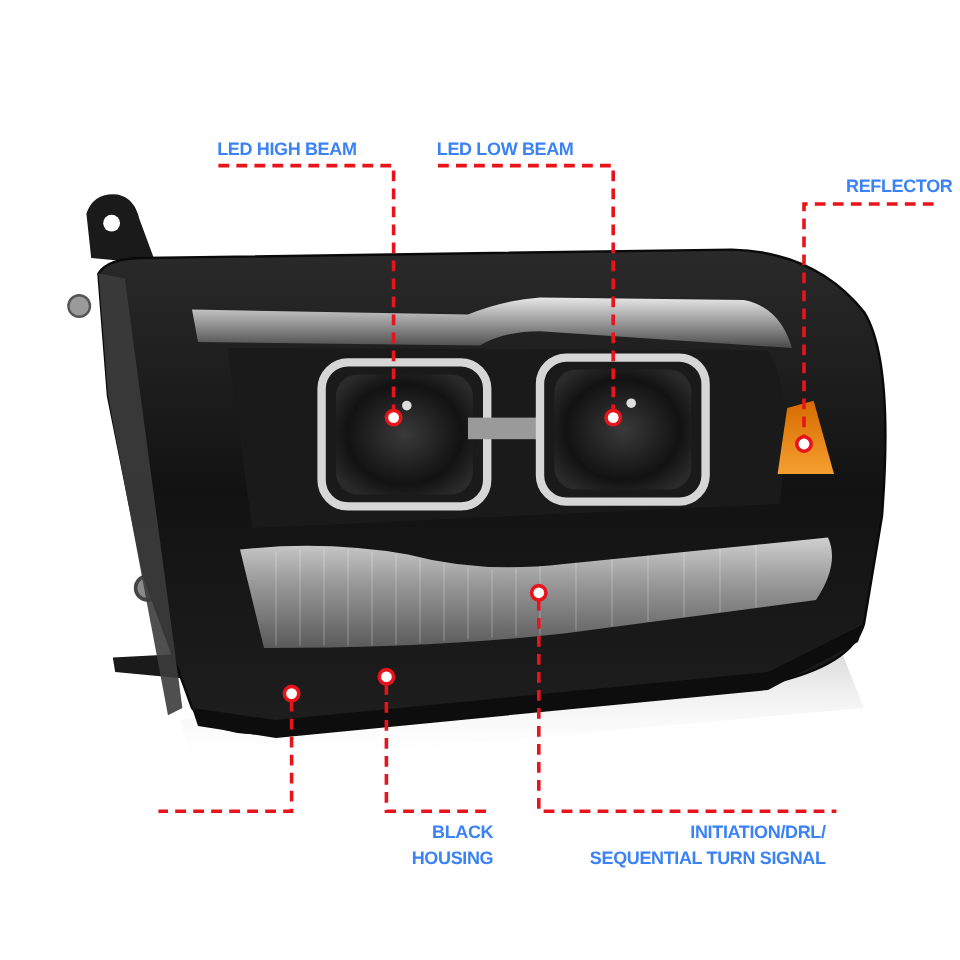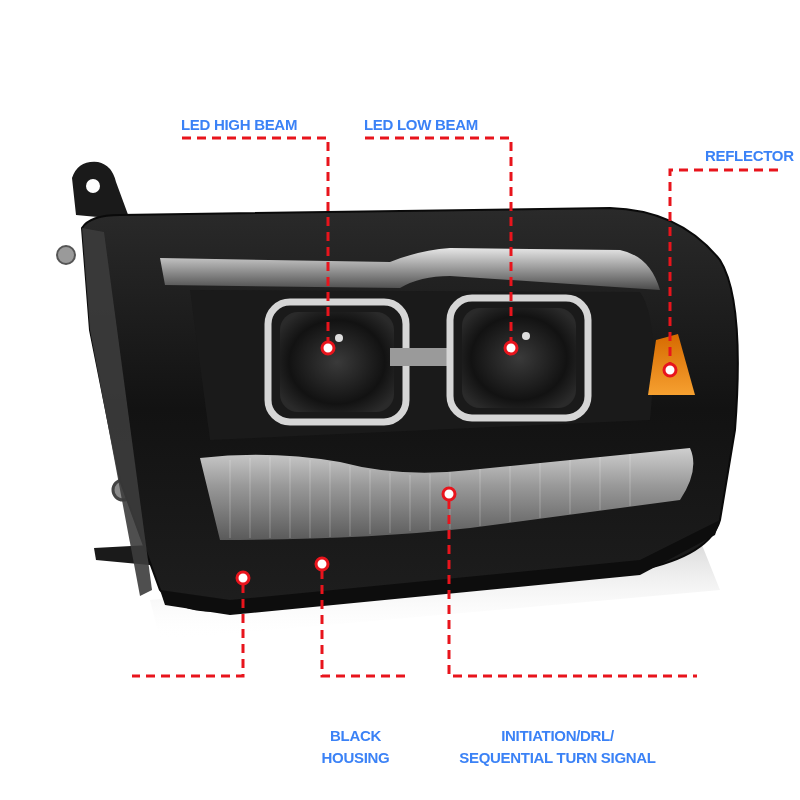--- a/index.html
+++ b/index.html
@@ -1,19 +1,19 @@
 <!DOCTYPE html>
 <html><head>
 <meta charset="utf-8">
 <style>
   html, body { margin:0; padding:0; background:#ffffff; }
   body { width:800px; height:800px; position:relative; overflow:hidden; font-family:"Liberation Sans", sans-serif; }
   .stage { position:absolute; left:0; top:0; width:800px; height:800px; }
   .label { position:absolute; color:#3b82f6; font-size:15px; letter-spacing:-0.3px; line-height:22px; white-space:nowrap; text-transform:uppercase;font-weight:bold; }
-  .label.right { text-align:center;margin-top:42px; }
+  .label.right { text-align:right; }
   svg { position:absolute; left:0; top:0; }
 </style>
 </head>
 <body>
 
 <div class="stage">
 
   <svg width="800" height="800" viewBox="0 0 800 800">
     <defs>
       <linearGradient id="housingGrad" x1="0" y1="0" x2="0" y2="1">

